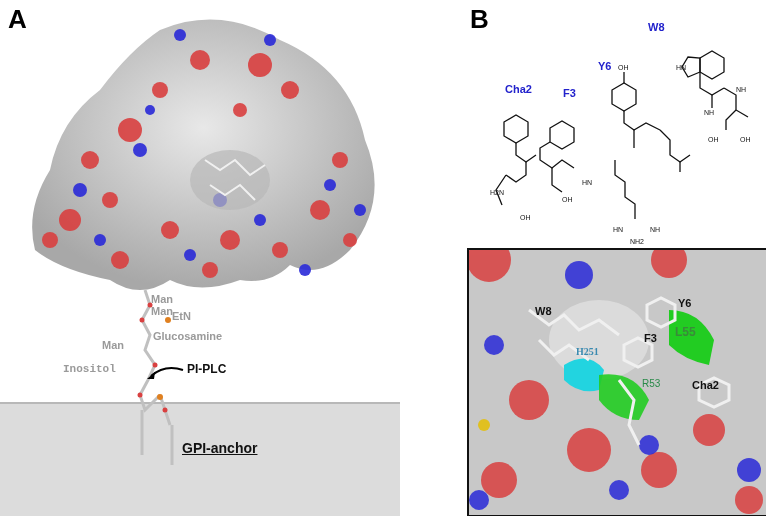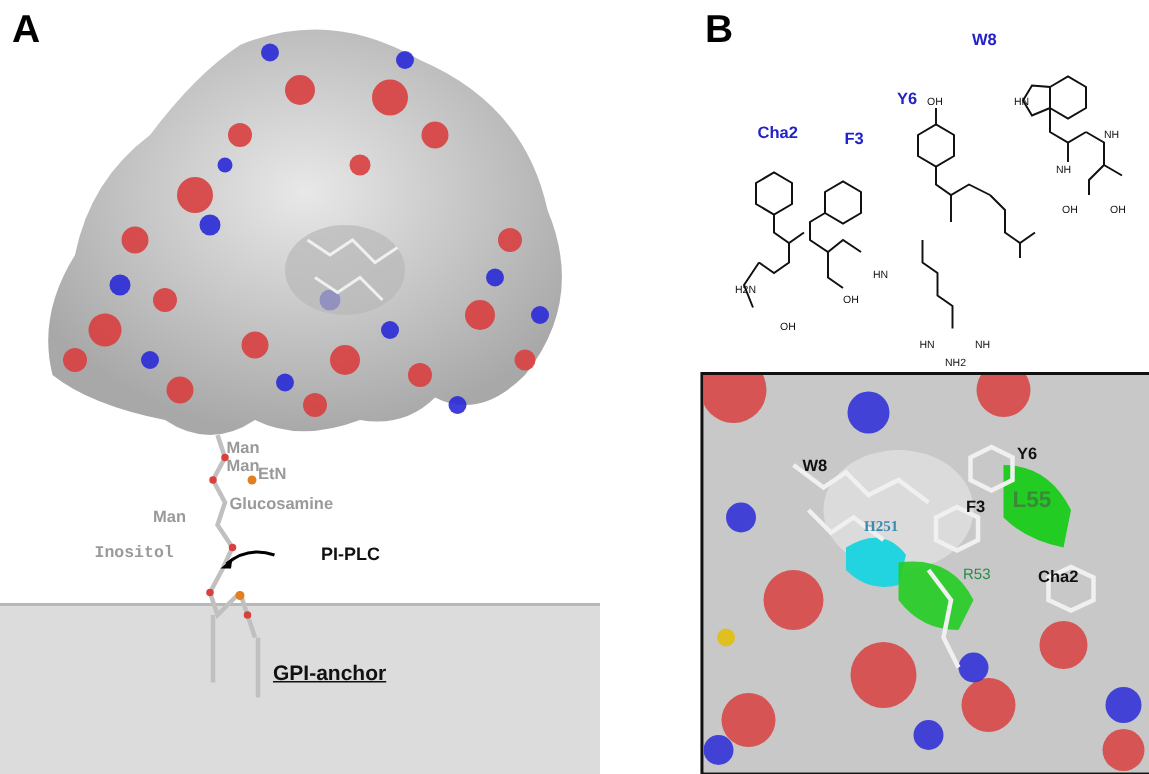--- a/index.html
+++ b/index.html
@@ -91,21 +91,21 @@
 <div class="abs glycan-label" style="left:151px;top:305px;">Man</div>
 <div class="abs glycan-label" style="left:172px;top:310px;">EtN</div>
 <div class="abs glycan-label" style="left:102px;top:339px;">Man</div>
 <div class="abs glycan-label" style="left:153px;top:330px;">Glucosamine</div>
 <div class="abs glycan-label" style="left:63px;top:363px;font-family:Liberation Mono, monospace;">Inositol</div>
 
 <svg class="abs" style="left:145px;top:362px;" width="40" height="20" viewBox="0 0 40 20">
   <path d="M38 8 Q20 2 6 14" stroke="#000" stroke-width="2" fill="none"></path>
   <path d="M2 17 L10 10 L9 17 Z" fill="#000"></path>
 </svg>
-<div class="abs black-label" style="left:187px;top:362px;font-size:12px;margin-left:27px;">PI-PLC</div>
+<div class="abs black-label" style="left:187px;top:362px;font-size:12px;">PI-PLC</div>
 <div class="abs black-label" style="left:182px;top:440px;font-size:14px;text-decoration:underline;">GPI-anchor</div>
 
 <div class="abs panel-label" style="left:470px;top:6px;">B</div>
 
 <svg class="abs" style="left:490px;top:20px;" width="270" height="225" viewBox="0 0 270 225">
   <g stroke="#111" stroke-width="1.3" fill="none">
 
     <polygon points="14,102 26,95 38,102 38,116 26,123 14,116"></polygon>
     <path d="M26 123 L26 135 L36 142 L46 135"></path>
     <path d="M36 142 L36 155 L26 162 L16 155"></path>
@@ -188,16 +188,16 @@
       <polygon points="178,55 192,48 206,55 206,70 192,77 178,70"></polygon>
       <polygon points="155,95 169,88 183,95 183,110 169,117 155,110"></polygon>
       <polygon points="230,135 245,128 260,135 260,150 245,157 230,150"></polygon>
       <path d="M150 130 L165 150 L160 175 L170 195"></path>
     </g>
   </svg>
   <div class="abs black-label" style="left:66px;top:55px;font-size:11px;">W8</div>
   <div class="abs black-label" style="left:209px;top:47px;font-size:11px;">Y6</div>
   <div class="abs black-label" style="left:175px;top:82px;font-size:11px;">F3</div>
   <div class="abs" style="left:107px;top:96px;font-size:10px;font-weight:bold;color:#3a8ab0;font-family:Liberation Serif, serif;">H251</div>
-  <div class="abs" style="left:206px;top:75px;font-size:15px;font-weight:bold;color:#3a8a3a;">L55</div>
+  <div class="abs" style="left:206px;top:75px;font-size:12px;font-weight:bold;color:#3a8a3a;">L55</div>
   <div class="abs" style="left:173px;top:128px;font-size:10px;font-weight:normal;color:#2a8a4a;">R53</div>
   <div class="abs black-label" style="left:223px;top:129px;font-size:11px;">Cha2</div>
 </div>
 
 </body></html>

